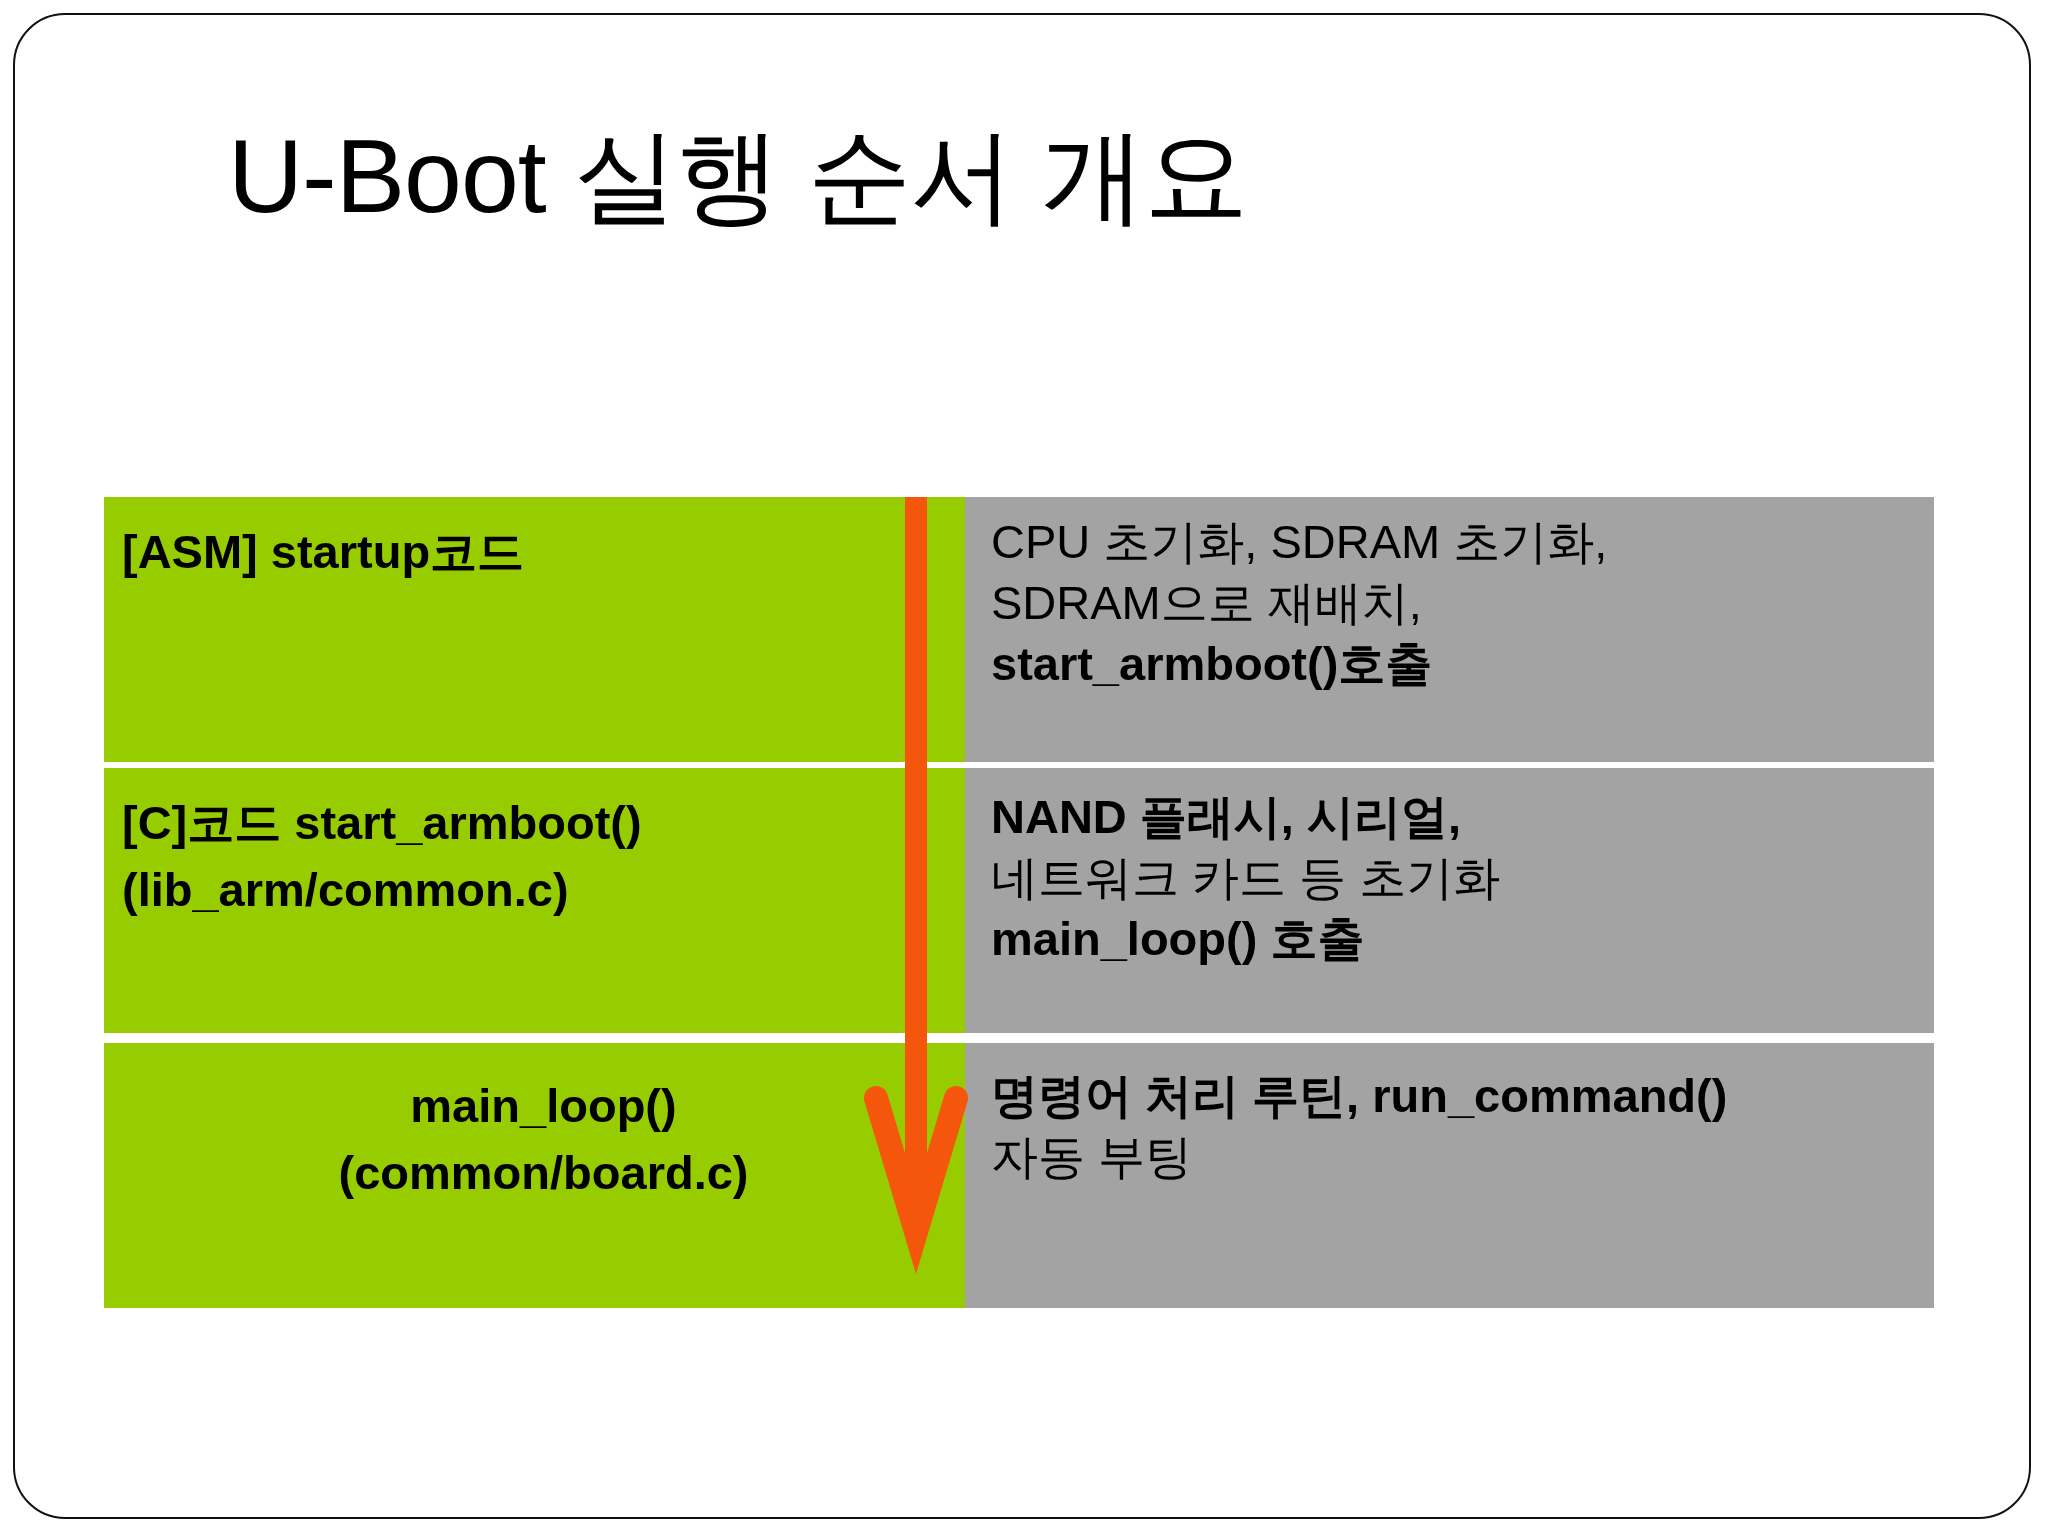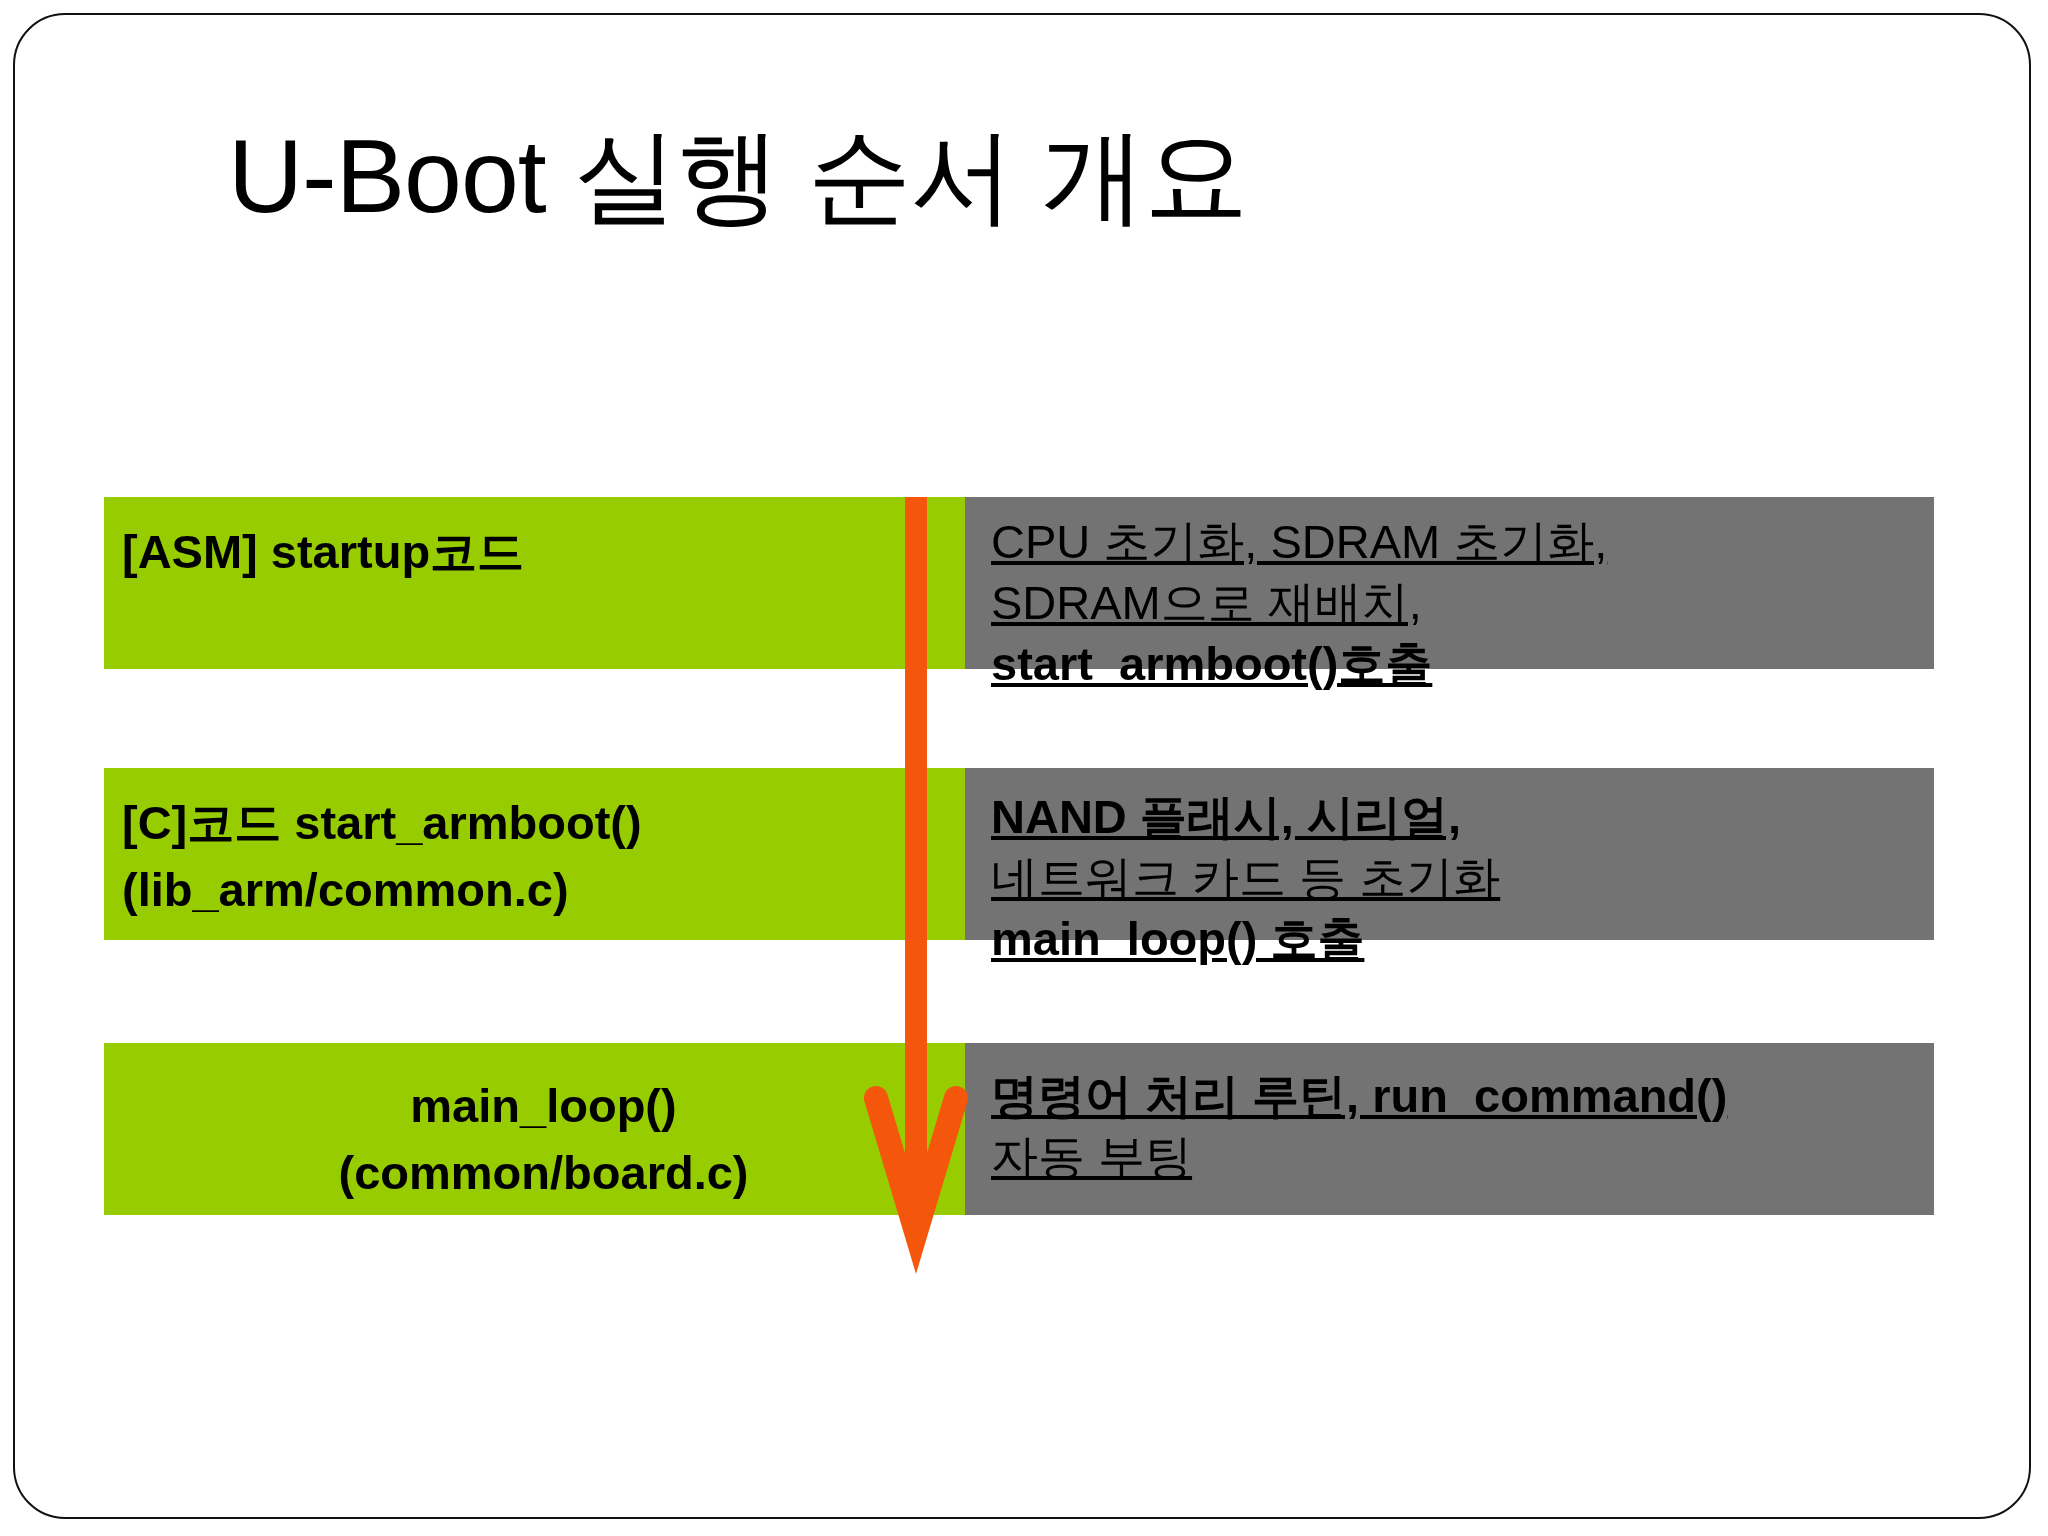--- a/index.html
+++ b/index.html
@@ -44,46 +44,45 @@
     position: absolute;
     left: 104px;
     top: 497px;
     width: 1830px;
     height: 773px;
   }
   .row {
     position: absolute;
     left: 0;
     width: 1830px;
-    height: 172px;
+    height: 265px;
     display: flex;
     border-radius: 15px;
   }
   .row-1 { top: 0px; }
   .row-2 { top: 271px; }
   .row-3 { top: 546px; }
 
   .cell-stage {
     width: 861px;
     background: #96cc00;
     box-sizing: border-box;
     padding: 22px 0 0 18px;
     display: flex;
     flex-direction: column;
     justify-content: flex-start;
   }
   .cell-desc {
     width: 969px;
-    background: #737373;
+    background: #a3a3a3;
     box-sizing: border-box;
     padding: 14px 0 0 26px;
     display: flex;
     flex-direction: column;
     justify-content: flex-start;
-    text-decoration: underline;
   }
   .stage-line {
     color: #000000;
     font-size: 47px;
     font-weight: bold;
     line-height: 1.42;
     white-space: nowrap;
   }
   .desc-line {
     color: #000000;

